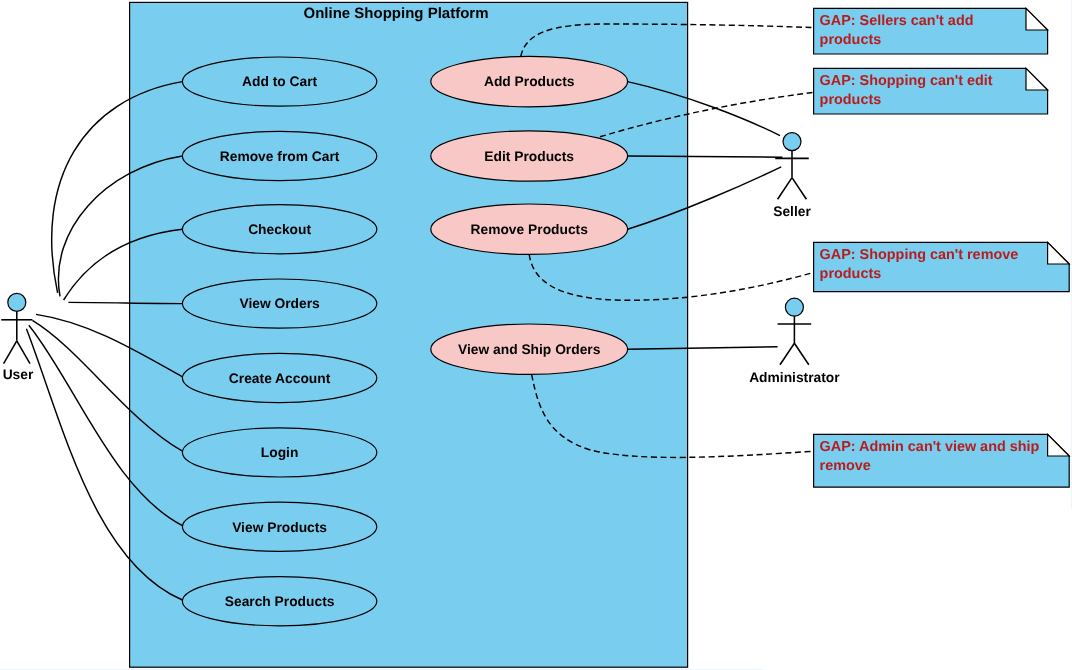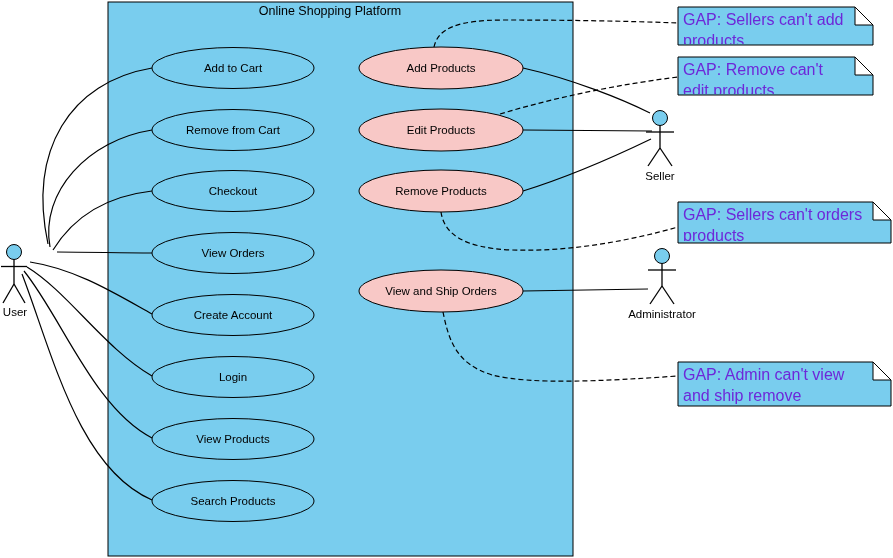--- a/index.html
+++ b/index.html
@@ -1,28 +1,28 @@
 <!DOCTYPE html>
 <html><head>
 <meta charset="utf-8">
 <style>
   html,body{margin:0;padding:0;background:#ffffff;}
-  .stage{position:relative;width:717px;height:558px;font-family:"Liberation Sans",sans-serif;}
+  .stage{position:relative;width:717px;height:558px;font-family:"Liberation Sans",sans-serif;font-weight:bold;}
   svg{display:block;}
   text{fill:#000000;font-family:"Liberation Sans",sans-serif;}
   .title-label{font-size:12.5px;text-anchor:middle;}
   .uc-label{font-size:11.5px;text-anchor:middle;}
   .actor-label{font-size:11.5px;text-anchor:middle;}
   .shape{stroke:#000000;stroke-width:1;}
   .edge{fill:none;stroke:#000000;stroke-width:1.2;}
   .anchor{fill:none;stroke:#000000;stroke-width:1.2;stroke-dasharray:5 3;}
   .actor-line{stroke:#000000;stroke-width:1.3;fill:none;}
   .note-body{stroke:#000000;stroke-width:1;}
   .note-flap{fill:#ffffff;stroke:#000000;stroke-width:1;}
-  .note-text{font-size:16px;line-height:1.3;color:#6d28d9;padding:2px 0 0 4px;
+  .note-text{font-size:12px;line-height:1.3;color:#b91c1c;padding:2px 0 0 4px;
              font-family:"Liberation Sans",sans-serif;overflow:hidden;}
 </style>
 </head>
 <body>
 
 <div class="stage">
 <svg width="893" height="558" viewBox="0 0 893 558" xmlns="http://www.w3.org/2000/svg">
 
   <g>
     <rect x="108" y="2" width="465" height="554" class="shape" fill="#79CDEE"></rect>
@@ -137,29 +137,29 @@
     <path class="note-flap" d="M 855 7 L 873 25 L 855 25 Z"></path>
     <foreignObject x="679" y="8" width="174" height="36">
       <div xmlns="http://www.w3.org/1999/xhtml" class="note-text">GAP: Sellers can't add products</div>
     </foreignObject>
   </g>
 
   <g>
     <path class="note-body" d="M 678 57 L 855 57 L 873 75 L 873 95 L 678 95 Z" fill="#79CDEE"></path>
     <path class="note-flap" d="M 855 57 L 873 75 L 855 75 Z"></path>
     <foreignObject x="679" y="58" width="174" height="36">
-      <div xmlns="http://www.w3.org/1999/xhtml" class="note-text">GAP: Remove can't edit products</div>
+      <div xmlns="http://www.w3.org/1999/xhtml" class="note-text">GAP: Shopping can't edit products</div>
     </foreignObject>
   </g>
 
   <g>
     <path class="note-body" d="M 678 202 L 873 202 L 891 220 L 891 243 L 678 243 Z" fill="#79CDEE"></path>
     <path class="note-flap" d="M 873 202 L 891 220 L 873 220 Z"></path>
     <foreignObject x="679" y="203" width="192" height="38">
-      <div xmlns="http://www.w3.org/1999/xhtml" class="note-text">GAP: Sellers can't orders products</div>
+      <div xmlns="http://www.w3.org/1999/xhtml" class="note-text">GAP: Shopping can't remove products</div>
     </foreignObject>
   </g>
 
   <g>
     <path class="note-body" d="M 678 362 L 873 362 L 891 380 L 891 406 L 678 406 Z" fill="#79CDEE"></path>
     <path class="note-flap" d="M 873 362 L 891 380 L 873 380 Z"></path>
     <foreignObject x="679" y="363" width="192" height="42">
       <div xmlns="http://www.w3.org/1999/xhtml" class="note-text">GAP: Admin can't view and ship remove</div>
     </foreignObject>
   </g>

